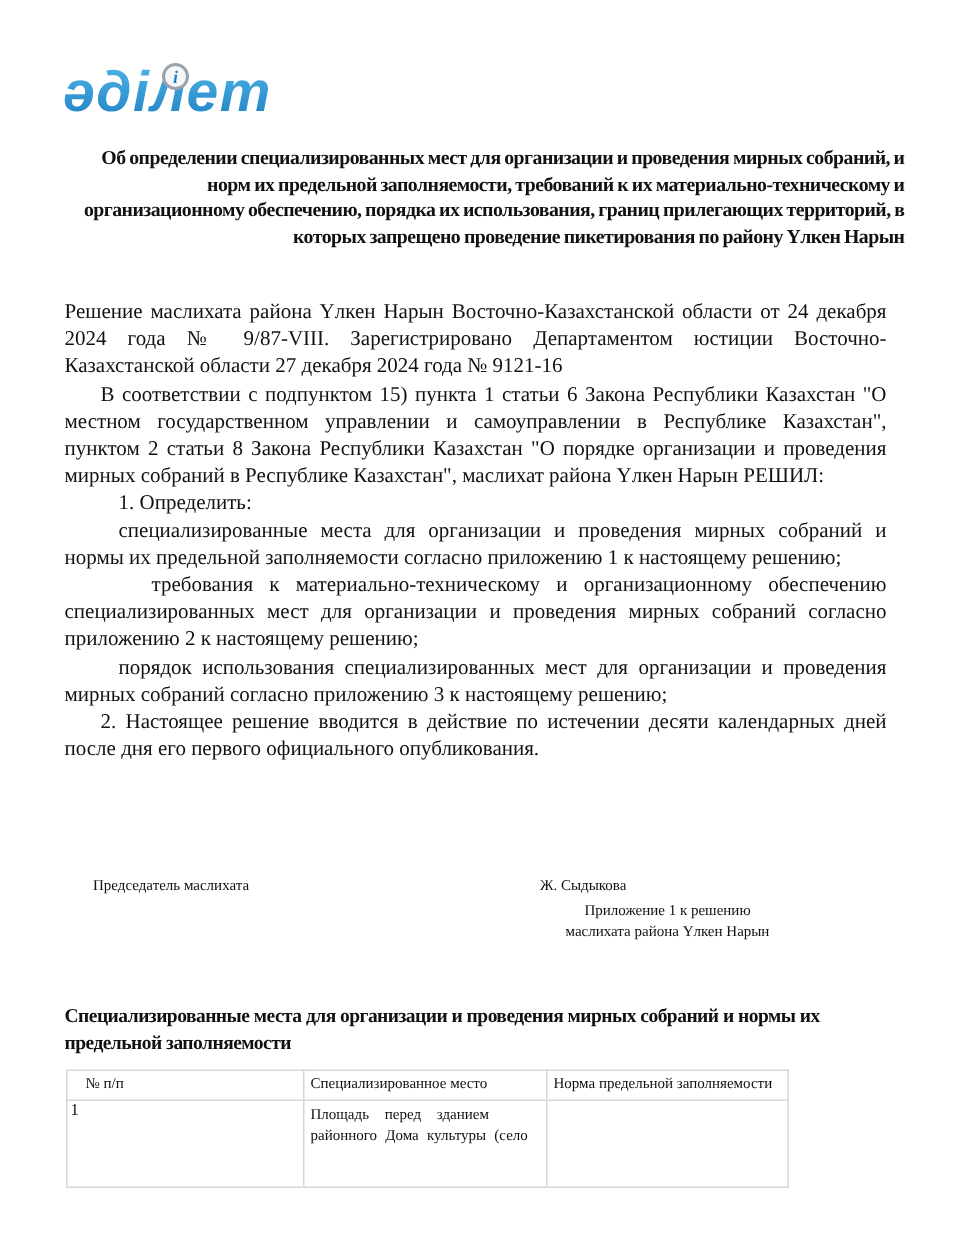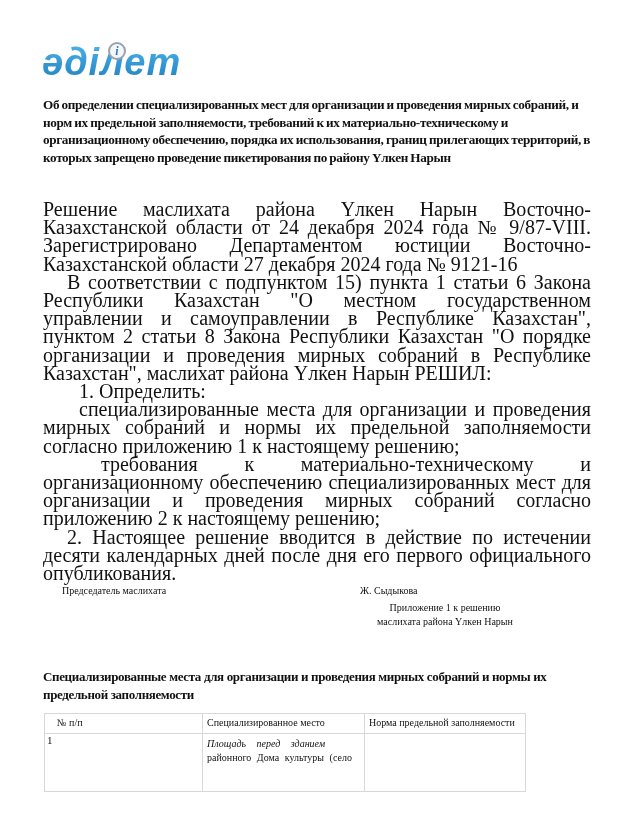--- a/index.html
+++ b/index.html
@@ -9,23 +9,23 @@
     .logo { position: absolute; left: 42px; top: 40px; width: 140px; height: 44px; }
     .logo-text { font-family: "Liberation Sans", sans-serif; font-style: italic; font-size: 38px; font-weight: bold;
       color: #2a9ad6; letter-spacing: 1px; line-height: 44px;
       background: linear-gradient(180deg, #4fb6ea 0%, #1f7fc0 100%);
       -webkit-background-clip: text; background-clip: text; -webkit-text-fill-color: transparent; }
     .logo-badge { position: absolute; left: 66px; top: 2px; width: 18px; height: 18px; border-radius: 50%;
       border: 2px solid #9aa3ab; background: #f4f6f8; font-family: "Liberation Serif", serif; font-style: italic;
       font-size: 12px; font-weight: bold; color: #2a7fc0; text-align: center; line-height: 14px; }
 
     .title { position: absolute; left: 43px; top: 96px; width: 560px; font-weight: bold; font-size: 13.2px;
-      line-height: 17.6px; letter-spacing: -0.35px; word-spacing: -0.5px; }
+      line-height: 17.6px; letter-spacing: -0.35px; word-spacing: -0.5px; text-align: right; }
 
-    .doc-body { position: absolute; left: 43px; top: 200px; width: 548px; font-size: 20px; line-height: 18.2px; }
+    .doc-body { position: absolute; left: 43px; top: 200px; width: 548px; font-size: 14px; line-height: 18.2px; }
     .doc-body p { text-align: justify; }
     .indent1 { text-indent: 24px; }
     .indent2 { text-indent: 36px; }
     .indent3 { text-indent: 58px; }
     .indent4 { text-indent: 52px; }
 
     .sign-row { position: absolute; top: 585px; left: 62px; width: 500px; height: 14px; font-size: 10px; }
     .sign-left { position: absolute; left: 0; top: 0; }
     .sign-right { position: absolute; left: 298px; top: 0; text-align: center; }
 
@@ -35,39 +35,40 @@
       line-height: 18px; letter-spacing: -0.35px; }
 
     table.places { position: absolute; left: 44px; top: 713px; border-collapse: collapse; font-size: 10px; }
     table.places td, table.places th { border: 1px solid #d8d8d8; vertical-align: top; font-weight: normal; text-align: left; }
     th.c1 { width: 158px; padding: 3px 4px 2px 12px; height: 20px; }
     th.c2 { width: 162px; padding: 3px 4px 2px 4px; margin-left: 39px; }
     th.c3 { width: 161px; padding: 3px 4px 2px 4px; }
     td.c1 { height: 58px; vertical-align: bottom; padding: 0 2px 4px 2px; font-size: 11px; }
     td.c2 { padding: 3px 4px; text-align: justify; line-height: 14px; }
     td.c3 { padding: 3px 4px; }
-    .row-cell-text { display: block; word-spacing: 8px; font-style: italic; }
+    .row-cell-text { display: block; word-spacing: 8px; }
     .row-cell-text2 { display: block; word-spacing: 3px; }
   </style>
 </head>
 <body>
 
 <div class="logo">
   <span class="logo-text">әділет</span>
   <span class="logo-badge">i</span>
 </div>
 
 <div class="title">Об определении специализированных мест для организации и проведения мирных собраний, и норм их предельной заполняемости, требований к их материально-техническому и организационному обеспечению, порядка их использования, границ прилегающих территорий, в которых запрещено проведение пикетирования по району Үлкен Нарын</div>
 
 <div class="doc-body">
   <p>Решение маслихата района Үлкен Нарын Восточно-Казахстанской области от 24 декабря 2024 года № 9/87-VIII. Зарегистрировано Департаментом юстиции Восточно-Казахстанской области 27 декабря 2024 года № 9121-16</p>
   <p class="indent1">В соответствии с подпунктом 15) пункта 1 статьи 6 Закона Республики Казахстан "О местном государственном управлении и самоуправлении в Республике Казахстан", пунктом 2 статьи 8 Закона Республики Казахстан "О порядке организации и проведения мирных собраний в Республике Казахстан", маслихат района Үлкен Нарын РЕШИЛ:</p>
   <p class="indent2">1. Определить:</p>
   <p class="indent2">специализированные места для организации и проведения мирных собраний и нормы их предельной заполняемости согласно приложению 1 к настоящему решению;</p>
   <p class="indent3">требования к материально-техническому и организационному обеспечению специализированных мест для организации и проведения мирных собраний согласно приложению 2 к настоящему решению;</p>
+  <p class="indent2">порядок использования специализированных мест для организации и проведения мирных собраний согласно приложению 3 к настоящему решению;</p>
   <p class="indent1">2. Настоящее решение вводится в действие по истечении десяти календарных дней после дня его первого официального опубликования.</p>
 </div>
 
 <div class="sign-row">
   <span class="sign-left">Председатель маслихата</span>
   <span class="sign-right">Ж. Сыдыкова</span>
 </div>
 
 <div class="appendix">
   <div>Приложение 1 к решению</div>

